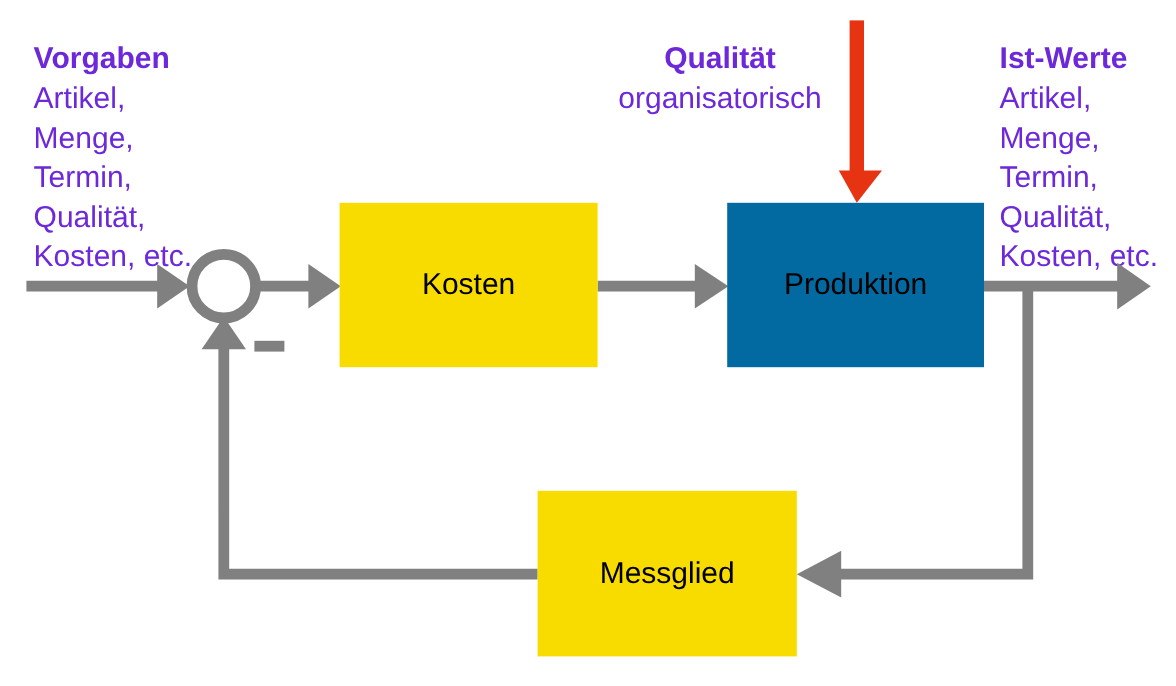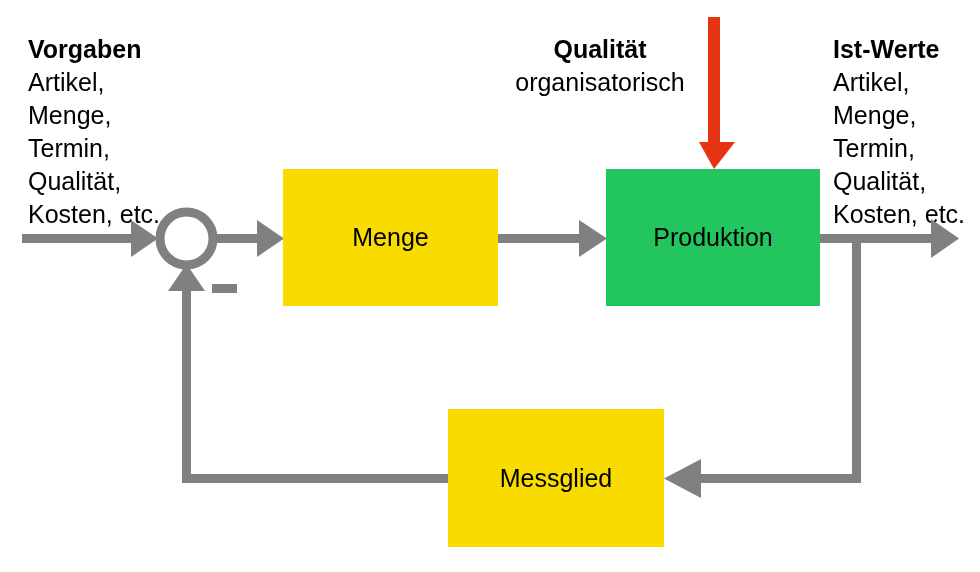--- a/index.html
+++ b/index.html
@@ -14,21 +14,21 @@
     background: #ffffff;
     overflow: hidden;
     font-family: "Liberation Sans", sans-serif;
   }
 
   
   .text-block {
     position: absolute;
     font-size: 25px;
     line-height: 33px;
-    color: #000000;
+    color: #6d28d9;
     white-space: nowrap;
   }
   .text-block .heading {
     font-weight: bold;
     display: block;
   }
   .text-block .line {
     display: block;
     font-weight: normal;
   }
@@ -49,21 +49,21 @@
     font-size: 25px;
     color: #000000;
     box-sizing: border-box;
   }
   #box-regler {
     left: 283px; top: 169px; width: 215px; height: 137px;
     background: #f8dc00;
   }
   #box-produktion {
     left: 606px; top: 169px; width: 214px; height: 137px;
-    background: #22c55e;
+    background: #0369a1;
   }
   #box-messglied {
     left: 448px; top: 409px; width: 216px; height: 138px;
     background: #f8dc00;
     justify-content: center;
   }
 
   
   #connectors {
     position: absolute;
@@ -149,21 +149,21 @@
 
     <rect class="minus-bar" x="212" y="284" width="25" height="9"></rect>
 
     <g>
       <rect class="disturbance" x="708" y="17" width="12" height="130"></rect>
       <polygon class="disturbance" points="699,142 735,142 714,169"></polygon>
     </g>
   </svg>
 
   <div class="box" id="box-regler">
-    <span>Menge</span>
+    <span>Kosten</span>
   </div>
 
   <div class="box" id="box-produktion">
     <span>Produktion</span>
   </div>
 
   <div class="box" id="box-messglied">
     <span>Messglied</span>
   </div>
 

